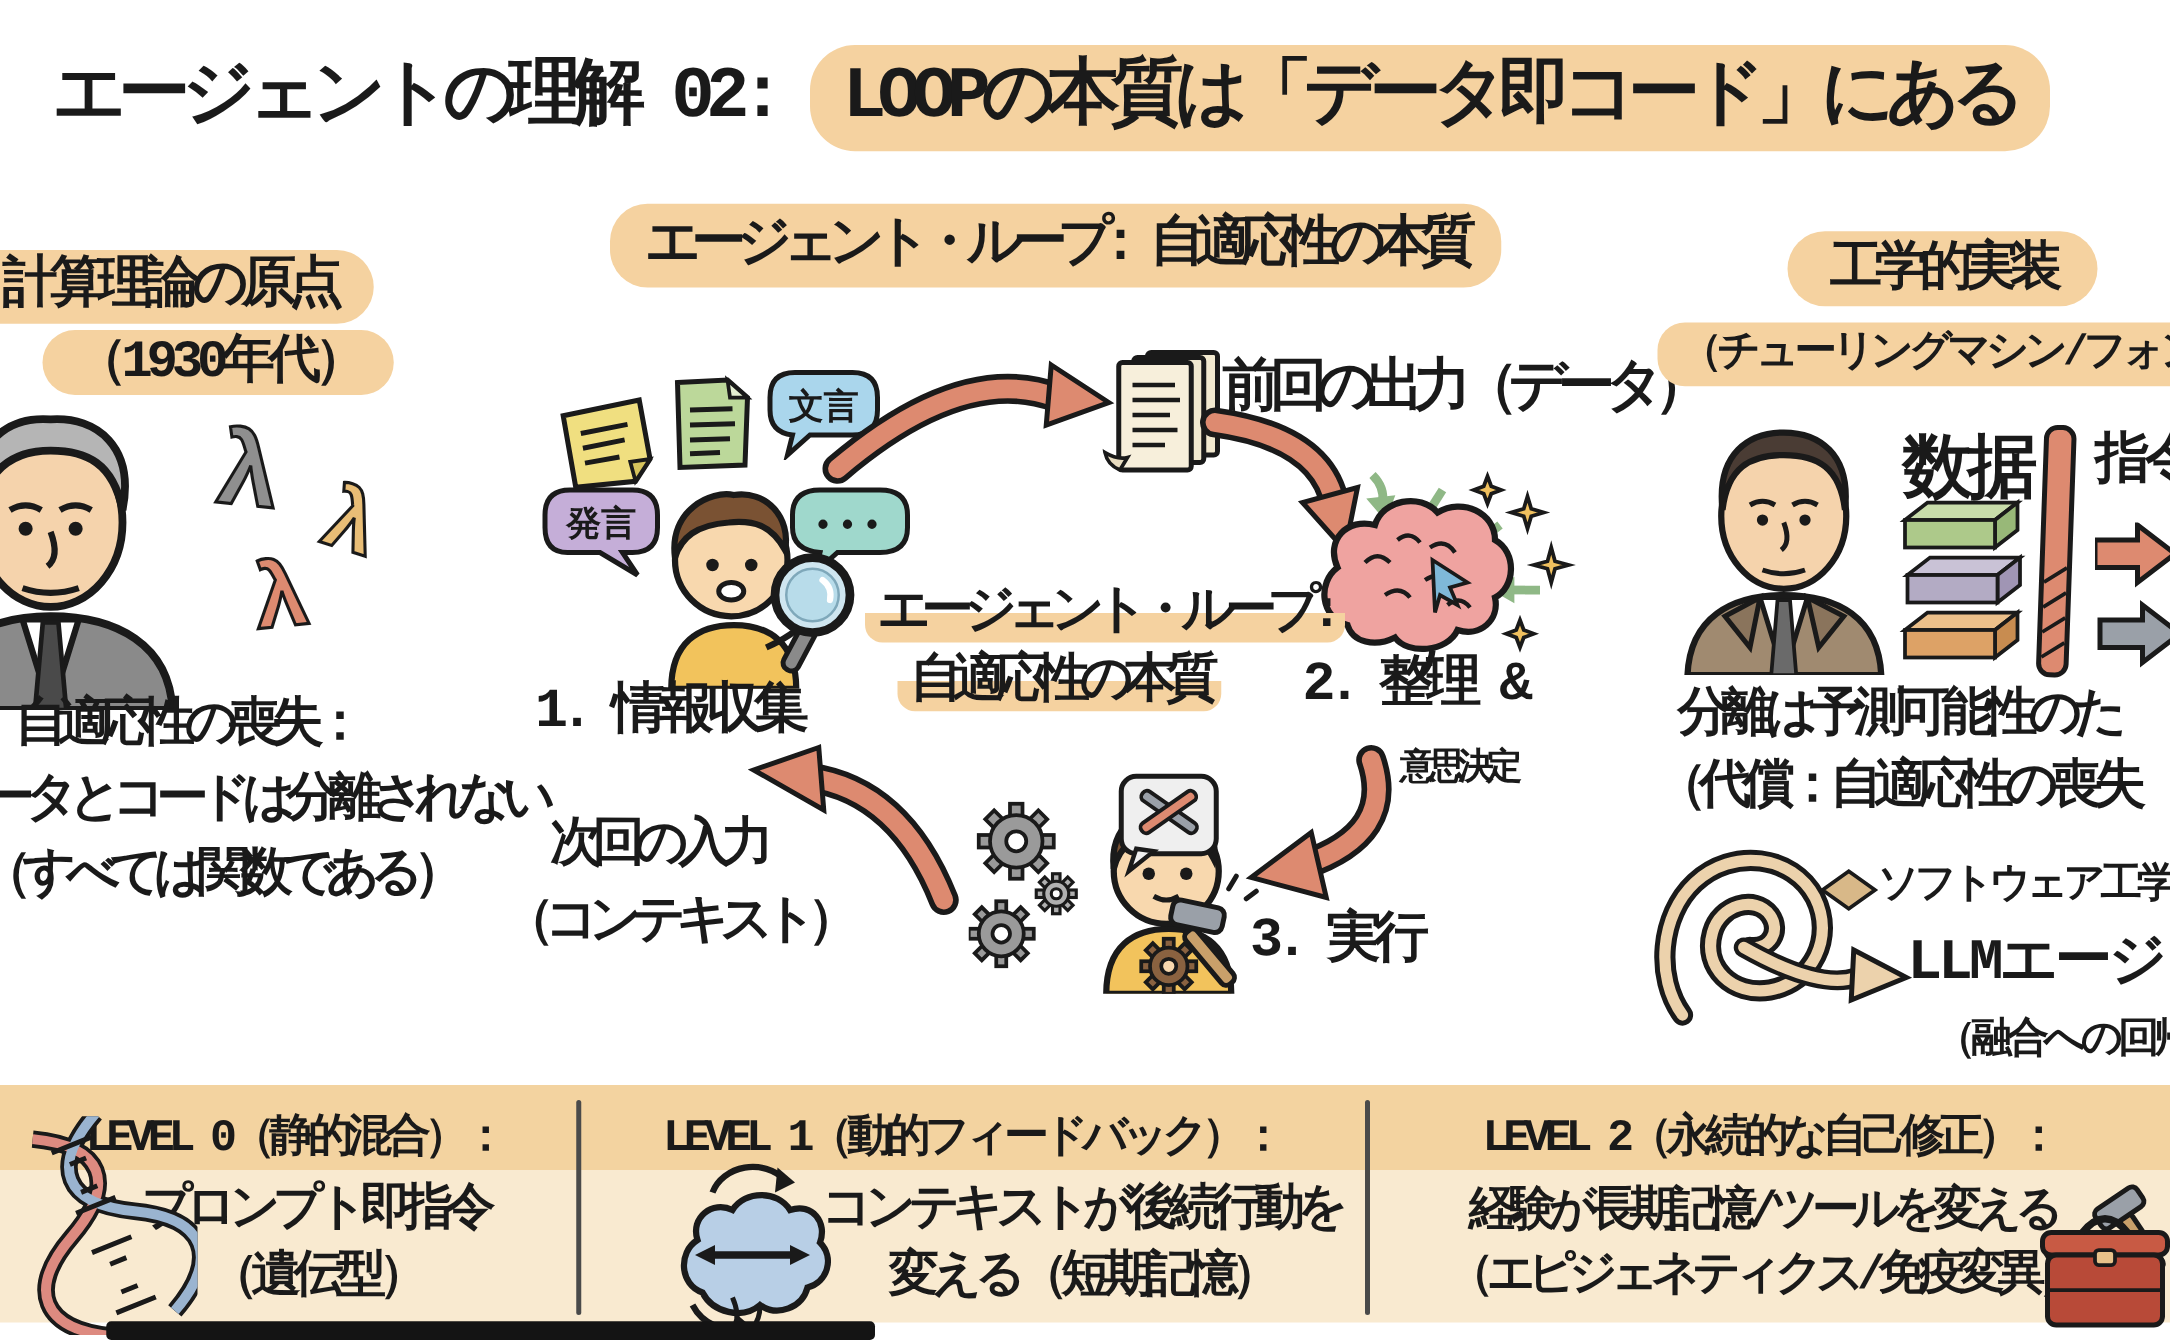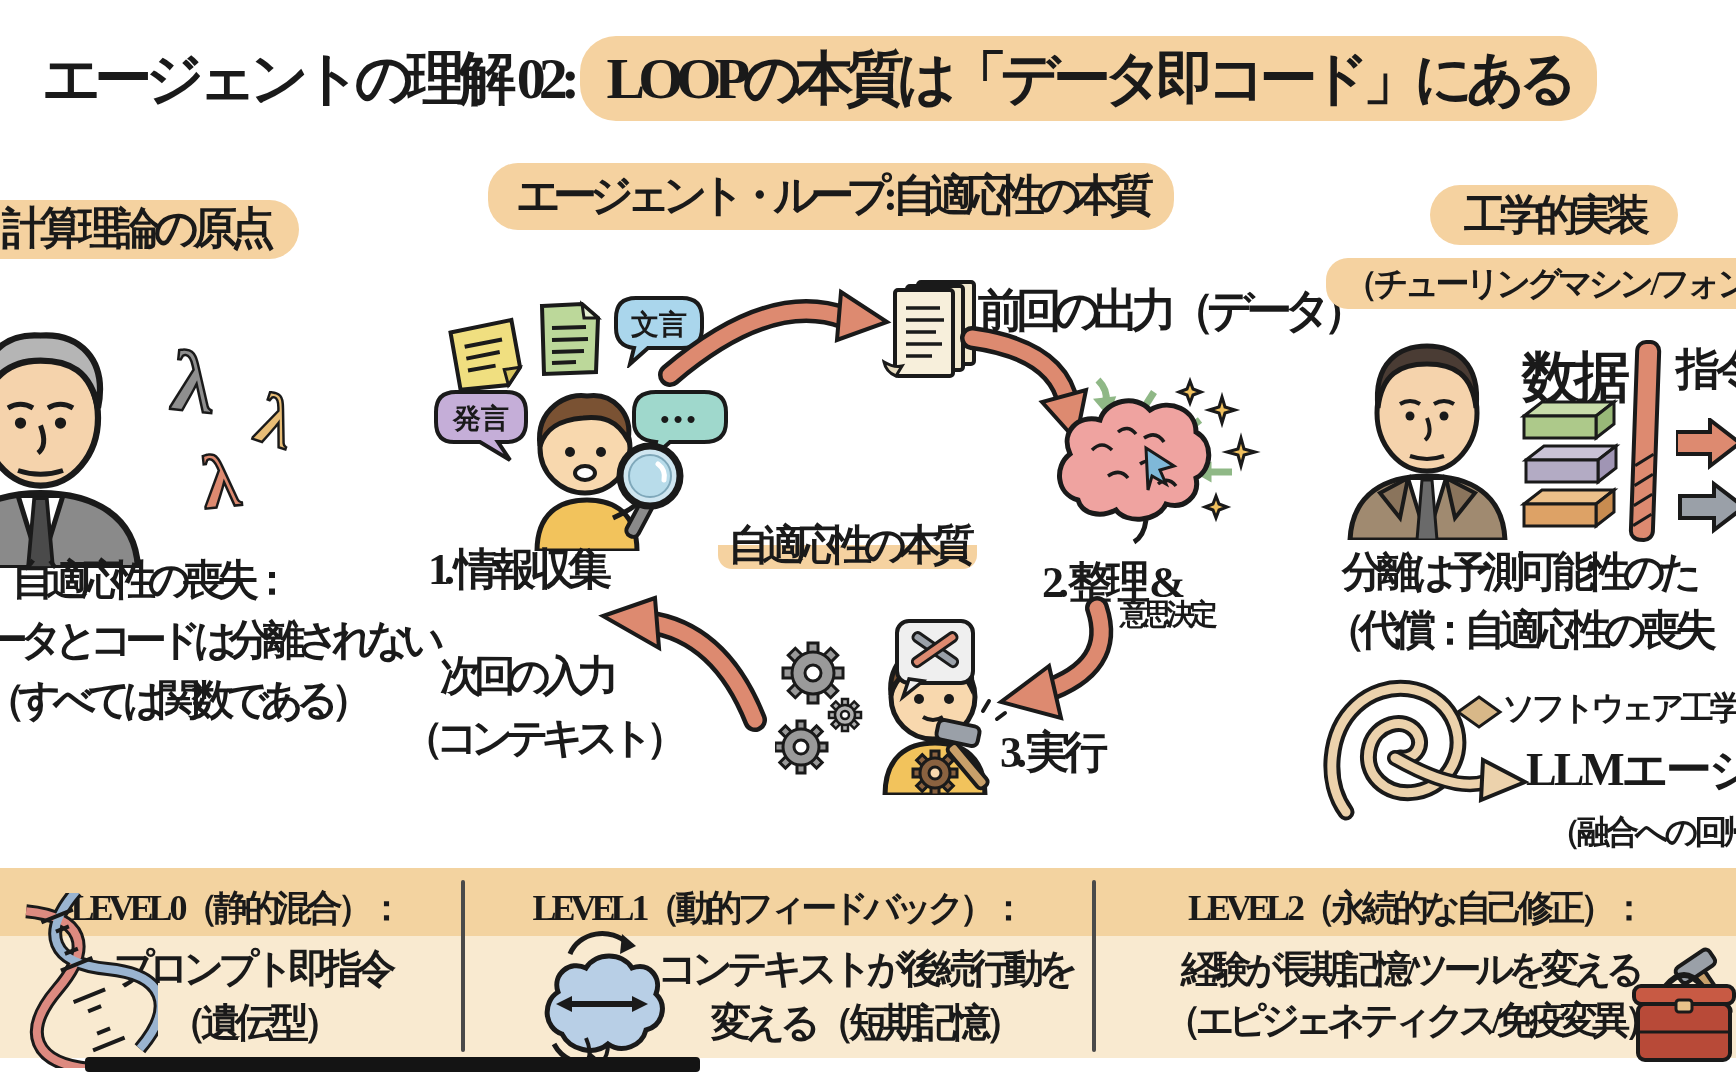--- a/index.html
+++ b/index.html
@@ -1,17 +1,17 @@
 <!DOCTYPE html>
 <html style="--hl: #f5d2a0; --band1: #f3d3a0; --band2: #f9ead0; --arrow: #dd8a70; --ink: #1a1a1a; --bg: #ffffff;"><head>
 <meta charset="utf-8">
 <style>
   html,body{margin:0;padding:0;background:#fff;}
   .canvas{position:relative;width:1736px;height:1072px;background:var(--bg,#fff);overflow:hidden;
-          font-family:Liberation Serif, serif;color:#1a1a1a;}
+          font-family:Liberation Mono, monospace;color:#1a1a1a;}
   .abs{position:absolute;}
   .t{position:absolute;white-space:nowrap;font-weight:900;color:#1a1a1a;line-height:1.15;}
   .hl{background:var(--hl);border-radius:30px;padding:8px 24px;}
   .uhl{background:linear-gradient(180deg,rgba(0,0,0,0) 50%,var(--hl) 50%);padding:0 10px;border-radius:14px;}
   .band1{background:var(--band1);}
   .band2{background:var(--band2);}
   .divider{position:absolute;width:4px;background:#4a4a4a;border-radius:2px;}
   .lvl-h{position:absolute;text-align:center;font-weight:900;font-size:36px;letter-spacing:-5px;white-space:nowrap;}
   .lvl-b{position:absolute;text-align:center;font-weight:900;line-height:1.35;}
   .lam{position:absolute;font-weight:900;-webkit-text-stroke:2.5px #1a1a1a;}
@@ -20,20 +20,21 @@
 </head>
 <body>
 
 <div class="canvas">
 
   <div class="t" style="left:42px;top:46px;font-size:58px;letter-spacing:-7px;">
     <span>エージェントの理解 02: </span><span class="hl" style="border-radius:36px;padding:10px 26px;">LOOPの本質は「データ即コード」にある</span>
   </div>
 
   <div class="t hl" style="left:-28px;top:200px;font-size:44px;letter-spacing:-6px;padding:4px 30px;">計算理論の原点</div>
+  <div class="t hl" style="left:34px;top:264px;font-size:42px;letter-spacing:-5px;padding:2px 26px;">（1930年代）</div>
 
   <svg class="abs" style="left:-62px;top:318px" width="255" height="250" viewBox="0 0 204 200">
     <path d="M8,200 C10,158 40,140 82,140 C124,140 158,158 160,200 Z" fill="#8a8a8a" stroke="#1a1a1a" stroke-width="5"></path>
     <path d="M64,142 L82,200 L100,142 Z" fill="#fff" stroke="#1a1a1a" stroke-width="4"></path>
     <path d="M77,144 L87,144 L92,200 L72,200 Z" fill="#4a4a4a" stroke="#1a1a1a" stroke-width="3"></path>
     <ellipse cx="82" cy="80" rx="46" ry="54" fill="#f5d3ac" stroke="#1a1a1a" stroke-width="5"></ellipse>
     <path d="M36,72 C30,28 55,12 82,14 C112,12 136,32 128,72 C122,42 105,34 82,34 C58,34 42,46 36,72 Z" fill="#b5b5b5" stroke="#1a1a1a" stroke-width="5"></path>
     <circle cx="66" cy="84" r="4.5" fill="#1a1a1a"></circle>
       <circle cx="98" cy="84" r="4.5" fill="#1a1a1a"></circle>
     <path d="M56,72 Q66,66 76,72 M88,72 Q98,66 108,72" stroke="#1a1a1a" stroke-width="4" fill="none"></path>
@@ -134,23 +135,24 @@
         <path d="M126,60 L130,74 L142,66 Z" stroke-width="3" fill="#8fb886"></path>
       <path d="M184,100 L160,100" fill="none"></path>
         <path d="M162,92 L148,100 L162,108 Z" stroke-width="3" fill="#8fb886"></path>
     </g>
     <path d="M30,128 C8,122 6,94 22,82 C12,60 30,42 52,48 C58,28 88,22 102,38 C122,26 148,38 148,60 C166,70 164,98 148,106 C152,124 136,138 118,132 C110,150 78,152 68,138 C52,146 34,142 30,128 Z" fill="#efa3a0" stroke="#1a1a1a" stroke-width="5"></path>
     <path d="M44,78 q10,-10 20,0 M70,60 q10,-8 18,2 M96,66 q12,-8 20,4 M60,104 q12,-8 20,2 M92,92 q12,-8 22,4 M110,112 q10,-8 18,2" stroke="#1a1a1a" stroke-width="3.5" fill="none"></path>
     <path d="M98,148 q-2,16 -12,22" stroke="#1a1a1a" stroke-width="5" fill="none"></path>
     <path d="M98,76 L126,94 L112,98 L118,112 L104,104 L100,118 Z" fill="#7fb8d8" stroke="#1a1a1a" stroke-width="3"></path>
   </svg>
 
+  <div class="t uhl" style="left:692px;top:466px;font-size:42px;letter-spacing:-8px;">エージェント・ループ:</div>
   <div class="t uhl" style="left:718px;top:521px;font-size:42px;letter-spacing:-8px;">自適応性の本質</div>
 
-  <div class="t" style="left:1042px;top:558px;font-size:44px;letter-spacing:-6px;">2. 整理 &amp;</div>
+  <div class="t" style="left:1042px;top:523px;font-size:44px;letter-spacing:-6px;">2. 整理 &amp;</div>
   <div class="t" style="left:1120px;top:598px;font-size:29px;letter-spacing:-6px;">意思決定</div>
 
   <svg class="abs" style="left:985px;top:592px" width="140" height="135">
     <path d="M112,16 Q132,75 58,100" fill="none" stroke="#1a1a1a" stroke-width="24" stroke-linecap="round"></path>
     <path d="M112,16 Q132,75 58,100" fill="none" stroke="#dd8a70" stroke-width="15" stroke-linecap="round"></path>
     <path d="M64,74 L16,110 L76,126 Z" fill="#dd8a70" stroke="#1a1a1a" stroke-width="4"></path>
   </svg>
 
   <svg class="abs" style="left:775px;top:615px" width="235" height="180" viewBox="0 0 235 180">
     <g>

